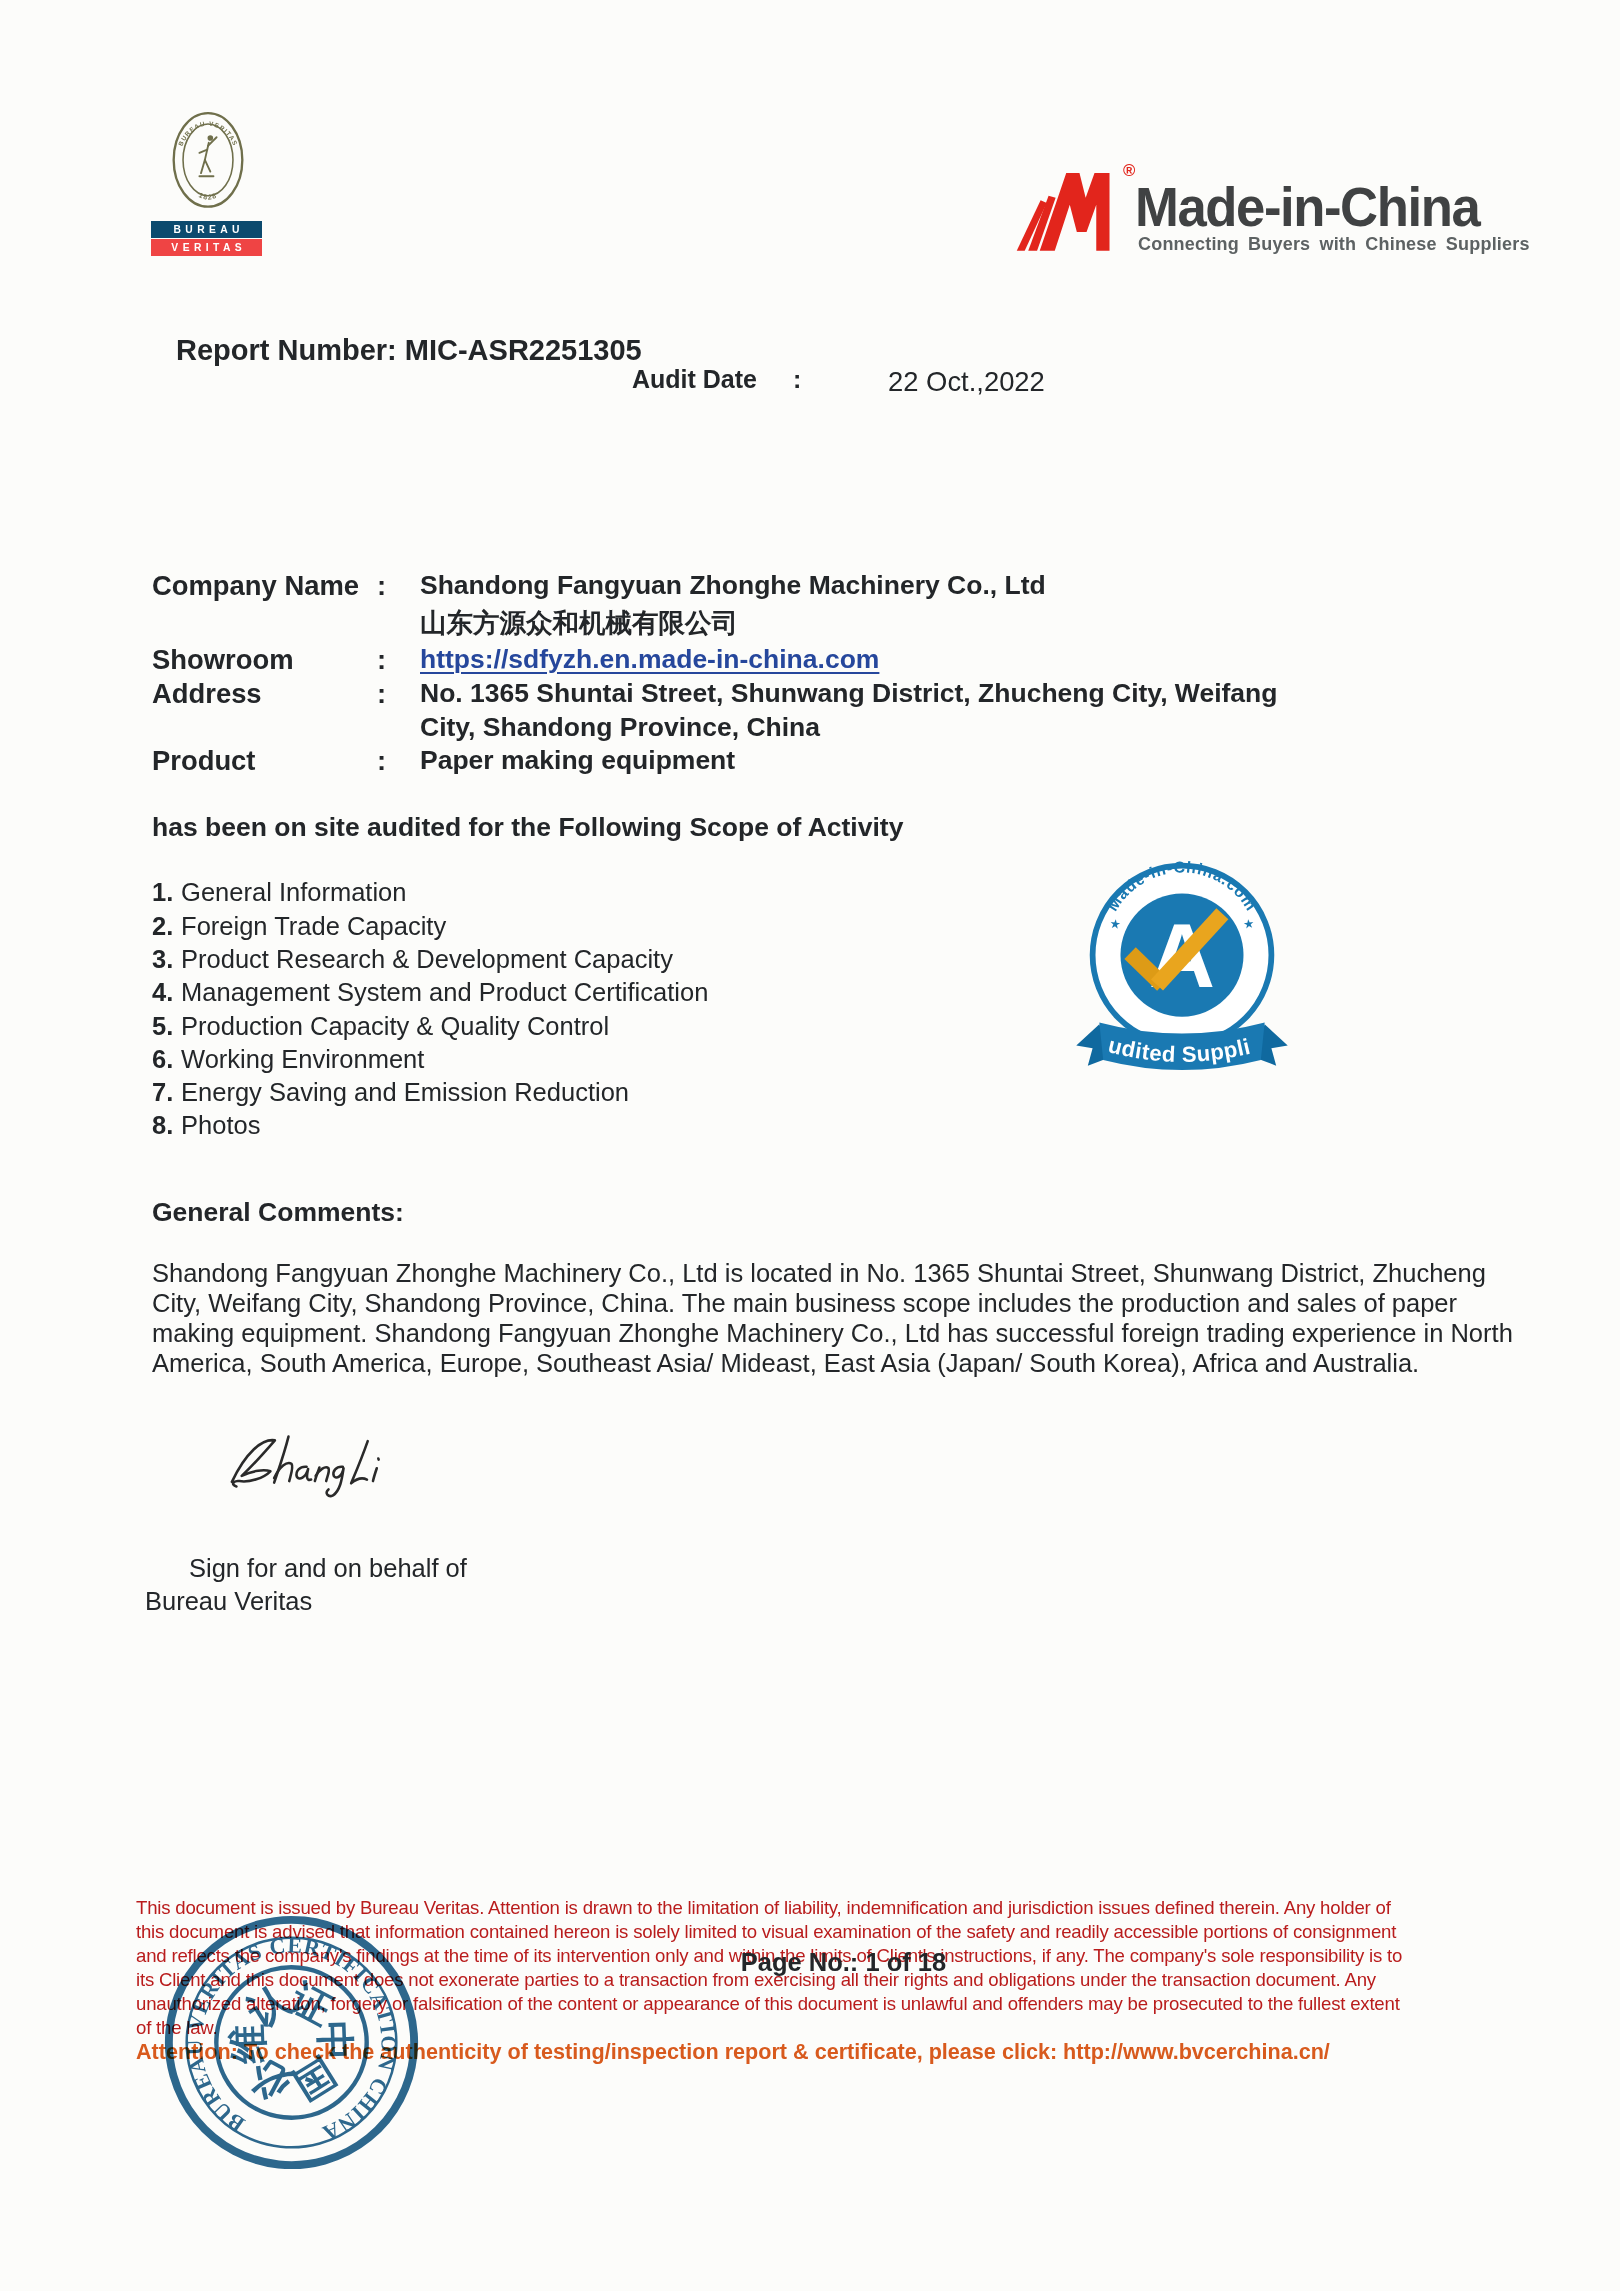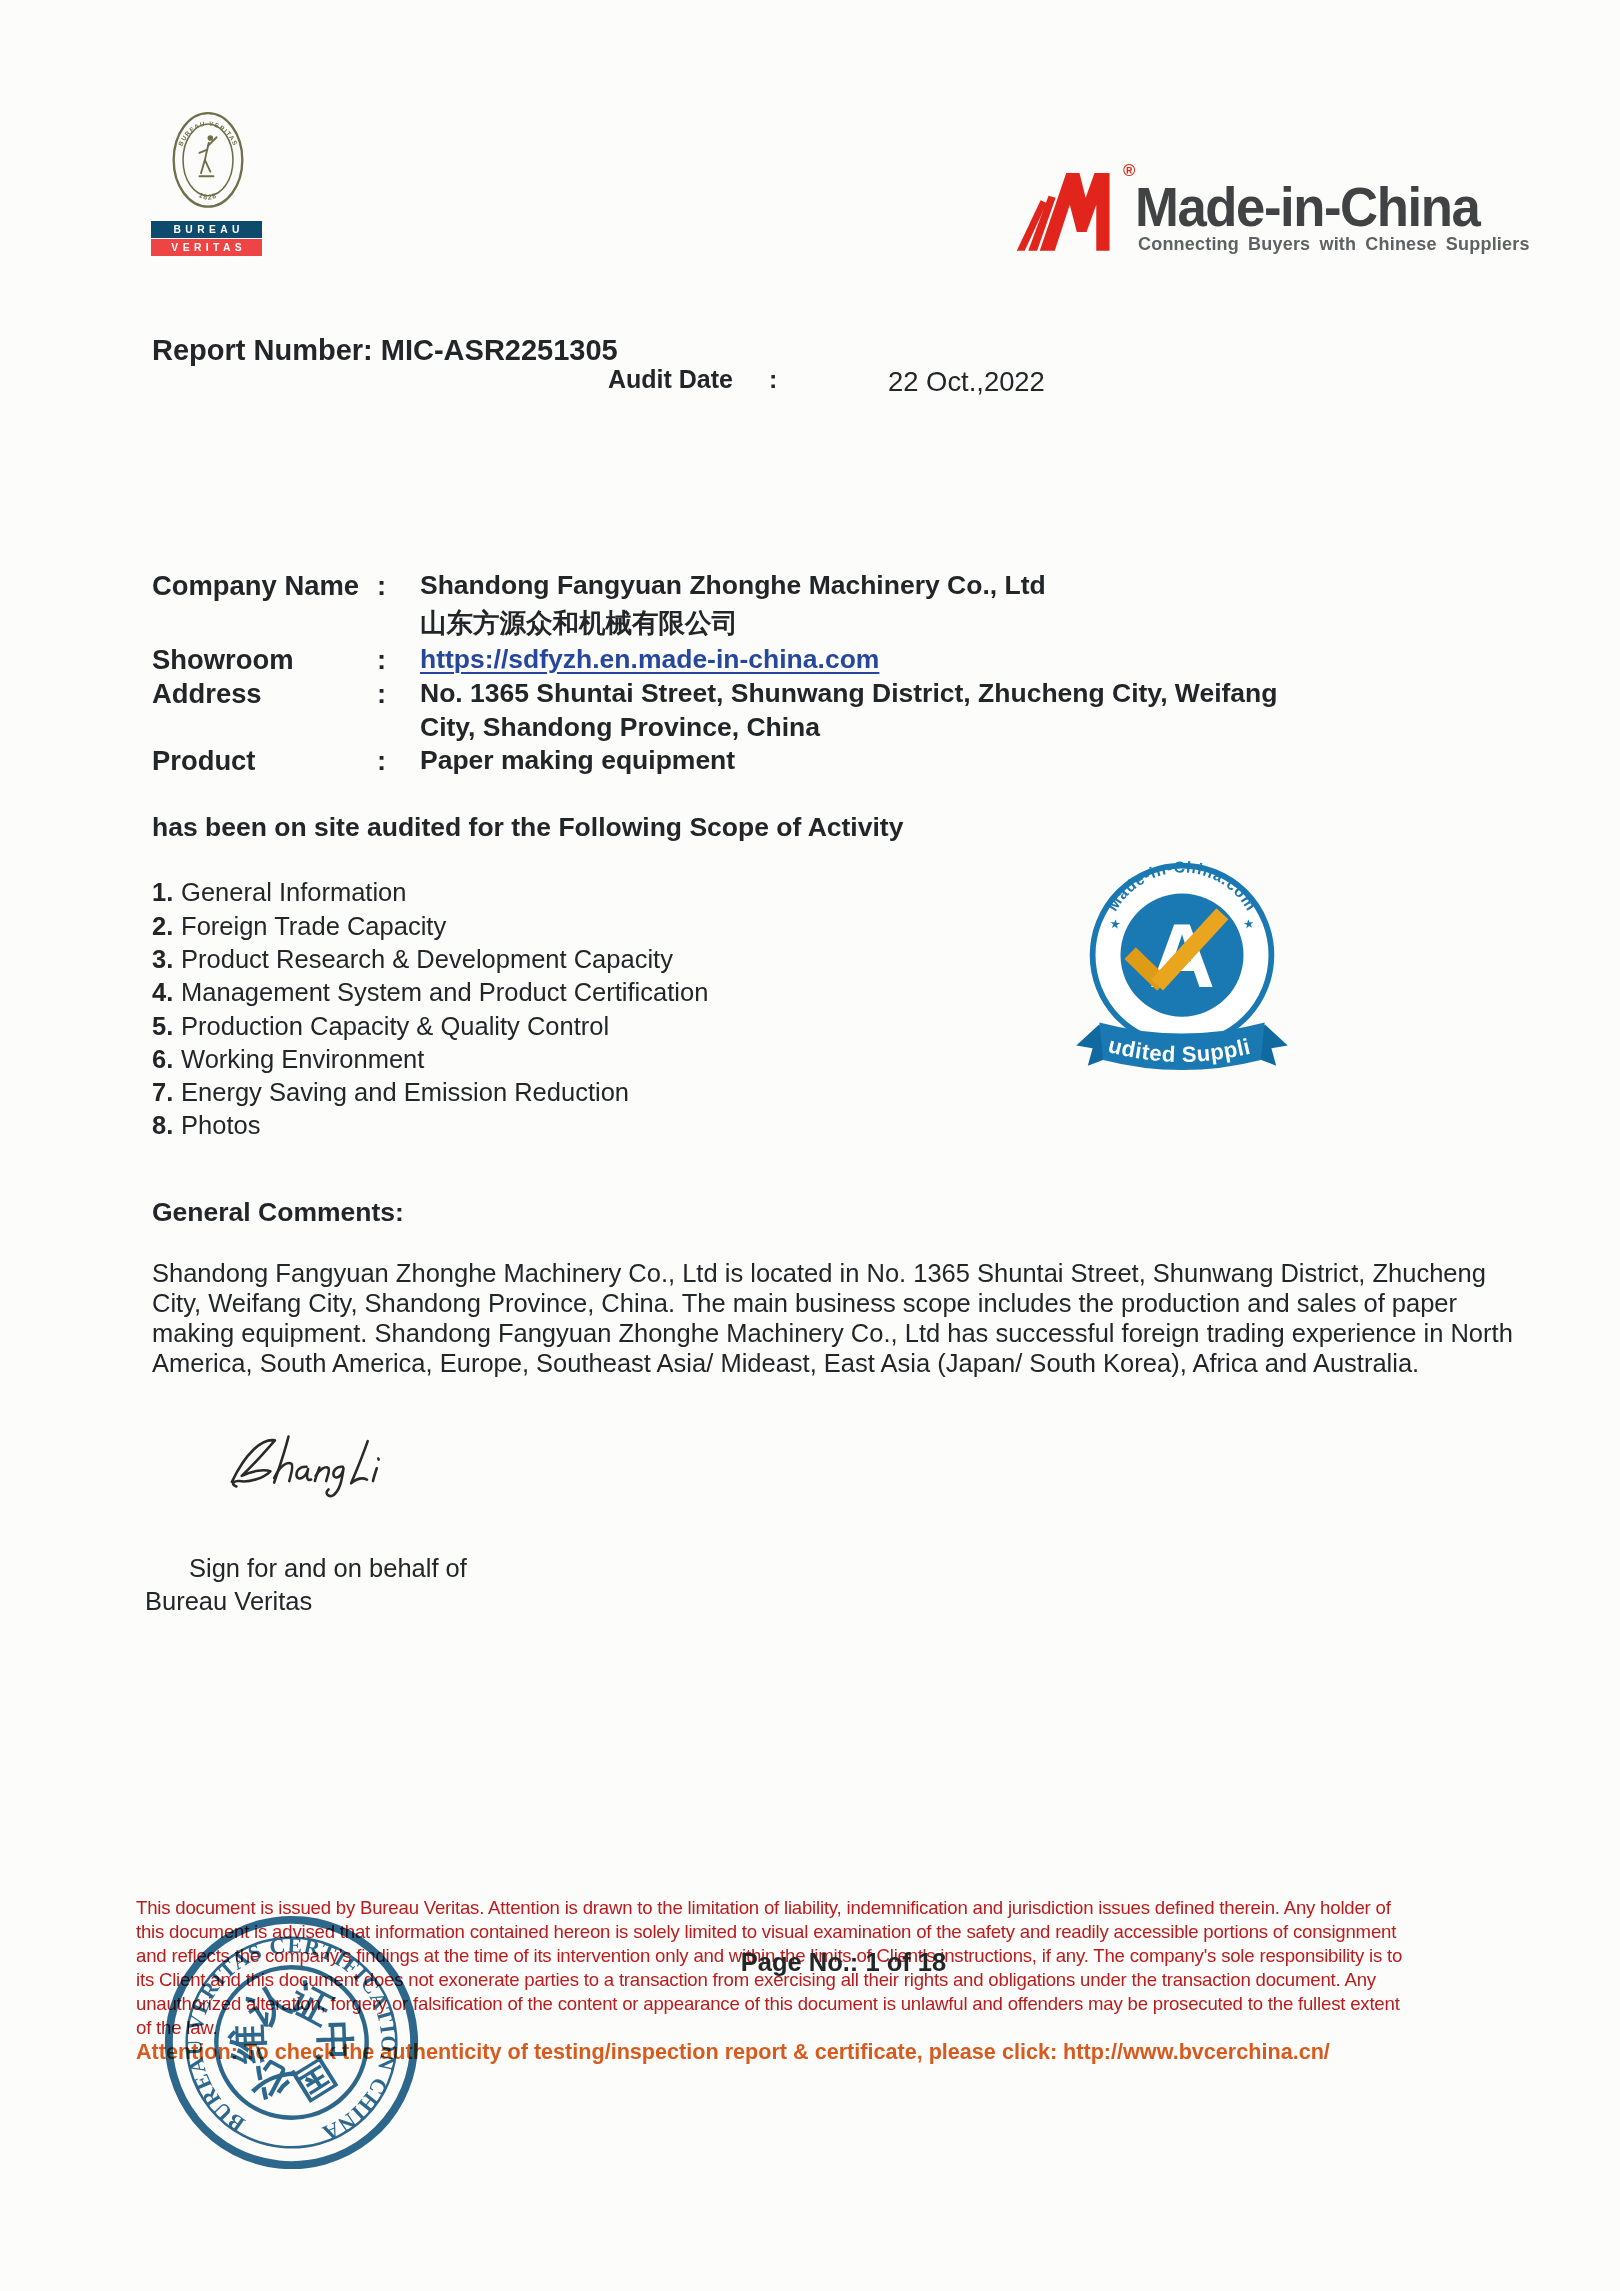--- a/index.html
+++ b/index.html
@@ -2,21 +2,21 @@
 <html><head>
 <meta charset="utf-8">
 <style>
   html,body{margin:0;padding:0;background:#e8e8e6;}
   .page{
     position:relative;width:1620px;height:2292px;margin:0 auto;
     background:#fcfcfa;overflow:hidden;
     font-family:"Liberation Sans", sans-serif;color:#232629;
   }
   .abs{position:absolute;}
-  .b{font-weight:700;}
+  .b{font-weight:700;margin-left:24px;}
   .nw{white-space:nowrap;}
 
   
   .bv-bar{width:111px;height:16.7px;display:flex;align-items:center;justify-content:center;
     color:#fff;font-size:10.3px;font-weight:700;letter-spacing:4.4px;text-indent:4.4px;}
   .bv-bar1{background:#0c4a6e;}
   .bv-bar2{background:#ef4444;}
 
   .mic-title{font-size:56px;font-weight:700;color:#404243;letter-spacing:-1.5px;
     transform:scaleX(.94);transform-origin:left top;line-height:1;}

